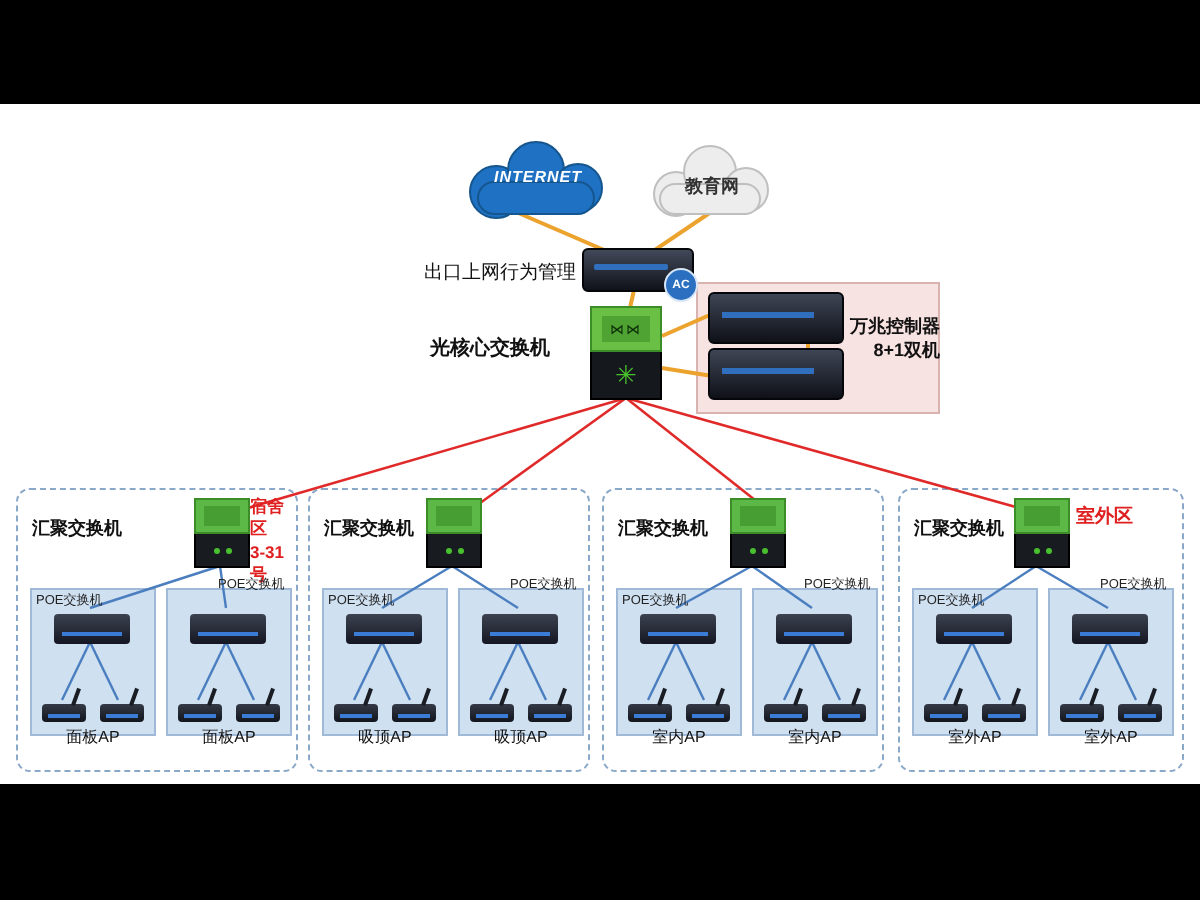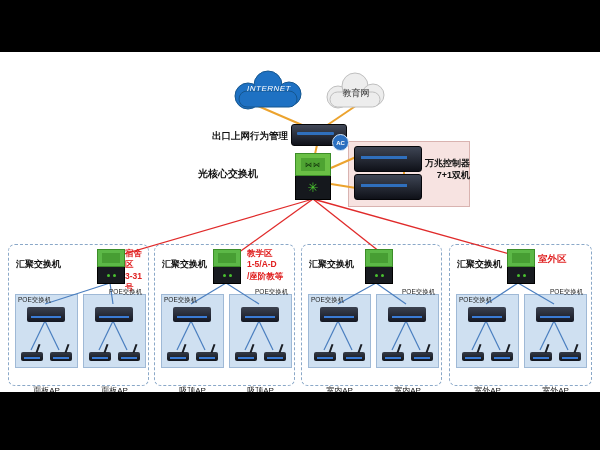--- a/index.html
+++ b/index.html
@@ -9,45 +9,45 @@
   }
   .bar{position:absolute;left:0;width:600px;background:#000;z-index:30;}
   .bar.top{top:0;height:52px;}
   .bar.bottom{top:392px;height:58px;}
   .content{position:absolute;left:0;top:52px;width:600px;height:340px;background:#fff;}
   #wires{position:absolute;left:0;top:0;width:600px;height:450px;z-index:5;pointer-events:none;}
 
   
   .cloud{position:absolute;z-index:10;}
   .cloud svg{display:block;}
-  .cloud .cloud-text{position:absolute;left:0;right:0;top:14px;text-align:center;font-weight:normal;}
+  .cloud .cloud-text{position:absolute;left:0;right:0;top:14px;text-align:center;font-weight:bold;}
   .cloud-internet{left:226px;top:70px;width:86px;height:44px;}
   .cloud-internet .cloud-text{color:#fff;font-size:8px;font-style:italic;letter-spacing:.5px;}
   .cloud-edu{left:320px;top:72px;width:72px;height:42px;}
   .cloud-edu .cloud-text{color:#333;font-size:9px;top:15px;text-align:center;}
 
   
   .gateway{position:absolute;left:291px;top:124px;width:54px;height:20px;z-index:10;
     background:linear-gradient(#424959,#10121a);border-radius:3px;border:1px solid #05060a;}
   .gateway .stripe{position:absolute;left:5px;right:12px;top:7px;height:3px;background:#2f6fbd;border-radius:1px;}
   .gw-badge{position:absolute;left:332px;top:134px;width:15px;height:15px;border-radius:50%;z-index:11;
     background:#2a6fc0;border:1px solid #d7e6f6;color:#fff;font-size:6px;font-weight:bold;
     display:flex;align-items:center;justify-content:center;}
   .gateway-label{position:absolute;left:186px;top:130px;width:102px;text-align:right;
-    font-size:9.5px;font-weight:bold;color:#111;z-index:10;}
+    font-size:9.5px;font-weight:normal;color:#111;z-index:10;}
 
   
   .core-switch{position:absolute;left:295px;top:153px;width:36px;height:47px;z-index:10;}
   .cs-top{height:23px;background:#6abf45;border:1px solid #3c8d28;position:relative;box-sizing:border-box;}
   .cs-panel{position:absolute;left:5px;right:5px;top:4px;bottom:4px;background:#4ea332;
     display:flex;align-items:center;justify-content:center;color:#0d2a08;font-size:7px;letter-spacing:1px;}
   .cs-bot{height:24px;background:#15181d;border:1px solid #000;border-top:none;box-sizing:border-box;
     display:flex;align-items:center;justify-content:center;}
   .cs-star{color:#49c12f;font-size:13px;line-height:1;}
-  .core-label{position:absolute;left:198px;top:167px;width:94px;text-align:left;
+  .core-label{position:absolute;left:198px;top:167px;width:94px;text-align:center;
     font-size:10px;font-weight:bold;color:#111;z-index:10;}
 
   
   .controller-box{position:absolute;left:348px;top:141px;width:122px;height:66px;z-index:4;
     background:#f7e3e1;border:1px solid #d9b3b0;box-sizing:border-box;}
   .ctl-dev{position:absolute;left:6px;width:66px;height:24px;z-index:10;
     background:linear-gradient(#3e4554,#0f1118);border-radius:3px;border:1px solid #05060a;}
   .ctl-dev .stripe{position:absolute;left:6px;right:14px;top:9px;height:3px;background:#2f6fbd;}
   .ctl-dev.d1{top:146px;}.ctl-dev.d2{top:174px;}
   .ctl-dev{left:354px;}
@@ -76,21 +76,21 @@
   .poe-switch{position:absolute;top:62px;width:38px;height:15px;z-index:10;
     background:linear-gradient(#3c4250,#141722);border-radius:2px;}
   .poe-switch::after{content:"";position:absolute;left:4px;right:4px;top:9px;height:2px;background:#3a7bd5;}
   .poe-switch.l{left:18px;}.poe-switch.r{left:86px;}
   .ap{position:absolute;top:107px;width:22px;height:9px;z-index:10;
     background:linear-gradient(#343a46,#12151c);border-radius:2px;}
   .ap::before{content:"";position:absolute;right:4px;top:-8px;width:2px;height:9px;background:#1a1d24;
     transform:rotate(20deg);}
   .ap::after{content:"";position:absolute;left:3px;right:3px;top:5px;height:2px;background:#3a7bd5;}
   .ap.a1{left:12px;}.ap.a2{left:41px;}.ap.a3{left:80px;}.ap.a4{left:109px;}
-  .ap-caption{position:absolute;top:140px;width:63px;text-align:center;font-size:8px;color:#111;z-index:10;}
+  .ap-caption{position:absolute;top:118px;width:63px;text-align:center;font-size:8px;color:#111;z-index:10;}
   .ap-caption.l{left:6px;}.ap-caption.r{left:74px;}
 </style>
 </head>
 <body>
 
 <div class="content"></div>
 
 <div class="group" style="left:8px">
   <span class="agg-label">汇聚交换机</span>
   <div class="mini-switch" style="left:88px">
@@ -124,25 +124,20 @@
 <div class="group" style="left:154px">
   <span class="agg-label">汇聚交换机</span>
   <div class="mini-switch" style="left:58px">
     <div class="ms-top">
         <span class="ms-chip"></span>
       </div>
     <div class="ms-bot">
         <span class="dot"></span>
         <span class="dot"></span>
       </div>
-  </div>
-  <div class="zone-label" style="left:92px;top:3px">
-    <span>教学区</span>
-      <span>1-5/A-D</span>
-      <span>/座阶教等</span>
   </div>
   <div class="subbox l"></div>
   <div class="subbox r"></div>
   <span class="poe-label pl">POE交换机</span>
   <span class="poe-label pr">POE交换机</span>
   <div class="poe-switch l"></div>
   <div class="poe-switch r"></div>
   <div class="ap a1"></div>
   <div class="ap a2"></div>
   <div class="ap a3"></div>
@@ -294,17 +289,17 @@
 </div>
 
 <div class="ctl-dev d1">
     <div class="stripe"></div>
   </div>
 <div class="ctl-dev d2">
     <div class="stripe"></div>
   </div>
 <div class="ctl-label">
   <span>万兆控制器</span>
-    <span>7+1双机</span>
+    <span>8+1双机</span>
 </div>
 
 <div class="bar top"></div>
 <div class="bar bottom"></div>
 
 </body></html>

